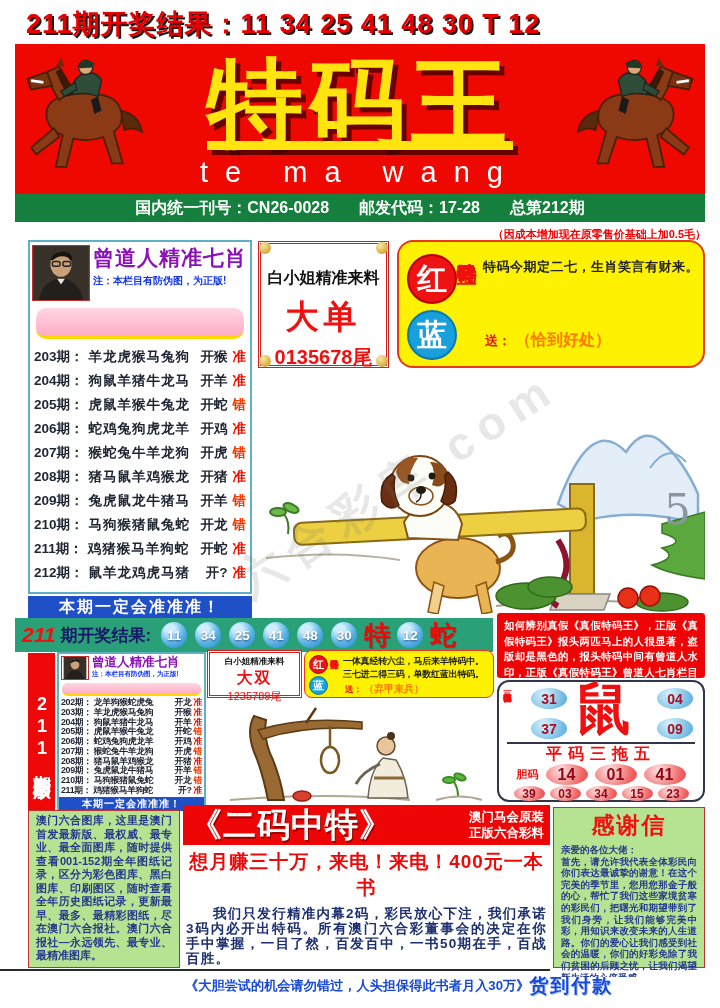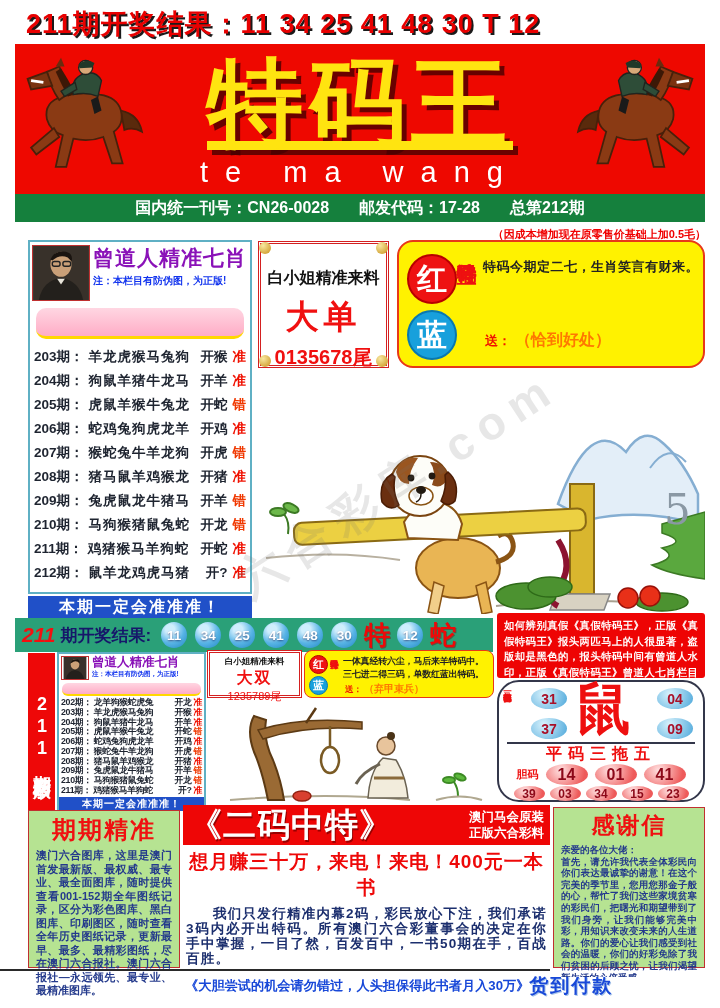--- a/index.html
+++ b/index.html
@@ -117,21 +117,21 @@
   #rpRed{top:4px;} #rpBlue{top:25px;}
   #rpV{left:25px;top:2px;height:44px;font-size:8.5px;line-height:8.8px;}
   #replayPoem .pl{position:absolute;left:38px;width:150px;font-size:9px;font-weight:700;color:#222;letter-spacing:-0.2px;}
   #rl1{top:4px;} #rl2{top:17px;}
   #rgift{position:absolute;left:40px;top:31px;font-size:8.5px;font-weight:900;color:#f01000;}
   #rgift .g{color:#ff7800;font-size:10px;margin-left:2px;}
   #replayCartoon{left:210px;top:700px;width:284px;height:110px;}
 
   
   #horseClub{left:497px;top:680px;width:208px;height:122px;border:2px solid #33364a;
-    border-radius:22px;box-sizing:border-box;background:#fff;}
+    border-radius:12px;box-sizing:border-box;background:#fff;}
   #hcV{left:5px;top:4px;height:56px;font-size:8.5px;line-height:8px;letter-spacing:0;}
   .coval{position:absolute;width:36px;height:21px;border-radius:50%;color:#a81028;font-weight:900;
     font-size:14px;display:flex;align-items:center;justify-content:center;
     background:radial-gradient(circle at 35% 30%,#d8f2fc,#4aa6da);}
   #hcZodiac{position:absolute;left:72px;top:-4px;width:64px;text-align:center;font-size:56px;
     line-height:62px;font-weight:900;color:#ee1010;}
   #hcDiv{position:absolute;left:8px;right:8px;top:60px;border-top:2px solid #33364a;}
   #hcPing{position:absolute;left:0;right:0;top:62px;text-align:center;color:#ee1010;
     font-size:16px;font-weight:900;letter-spacing:6px;}
   .hcrow{position:absolute;left:0;right:0;display:flex;justify-content:center;align-items:center;gap:7px;}
@@ -532,21 +532,20 @@
     <div class="hcrow" id="hcTuo">
         <span class="soval">39</span>
         <span class="soval">03</span>
         <span class="soval">34</span>
         <span class="soval">15</span>
         <span class="soval">23</span>
       </div>
   </div>
 
   <div class="abs greenbox" id="bottomLeft">
-    <div class="gtitle">期期精准</div>
     <div class="gbody">澳门六合图库，这里是澳门首发最新版、最权威、最专业、最全面图库，随时提供查看001-152期全年图纸记录，区分为彩色图库、黑白图库、印刷图区，随时查看全年历史图纸记录，更新最早、最多、最精彩图纸，尽在澳门六合报社。澳门六合报社—永远领先、最专业、最精准图库。</div>
   </div>
 
   <div class="abs" id="bottomMid">
     <div id="bmTitleBand">
       <span id="bmTitle">《二码中特》</span>
       <span id="bmRight">
         <div>澳门马会原装</div>
         <div>正版六合彩料</div>
       </span>

